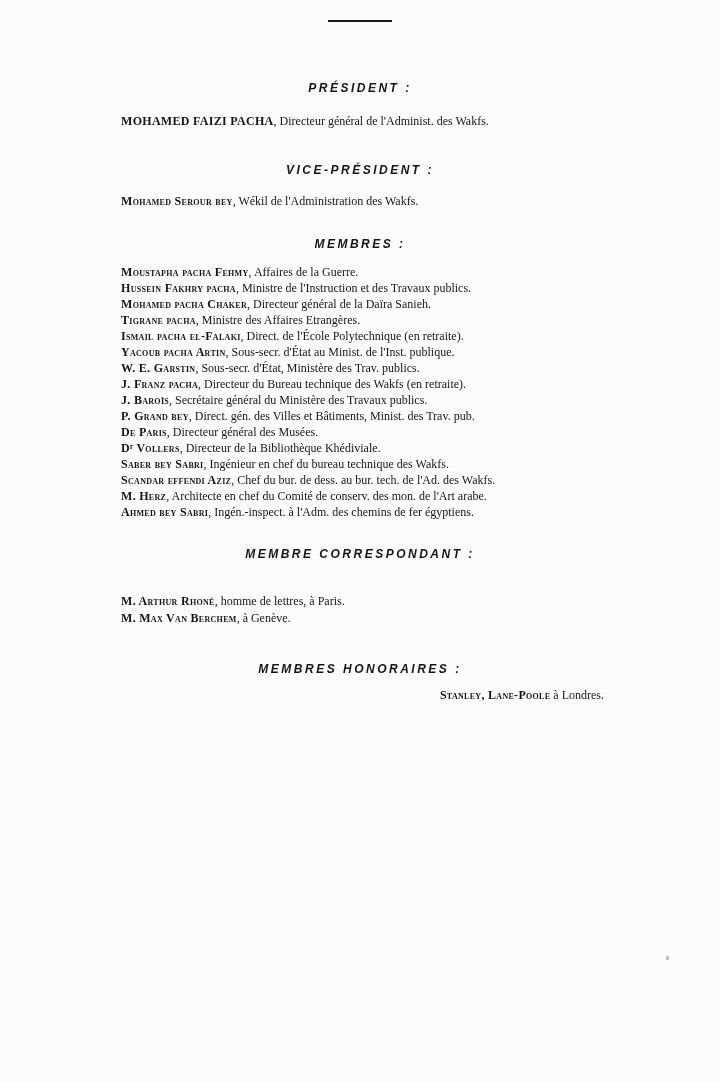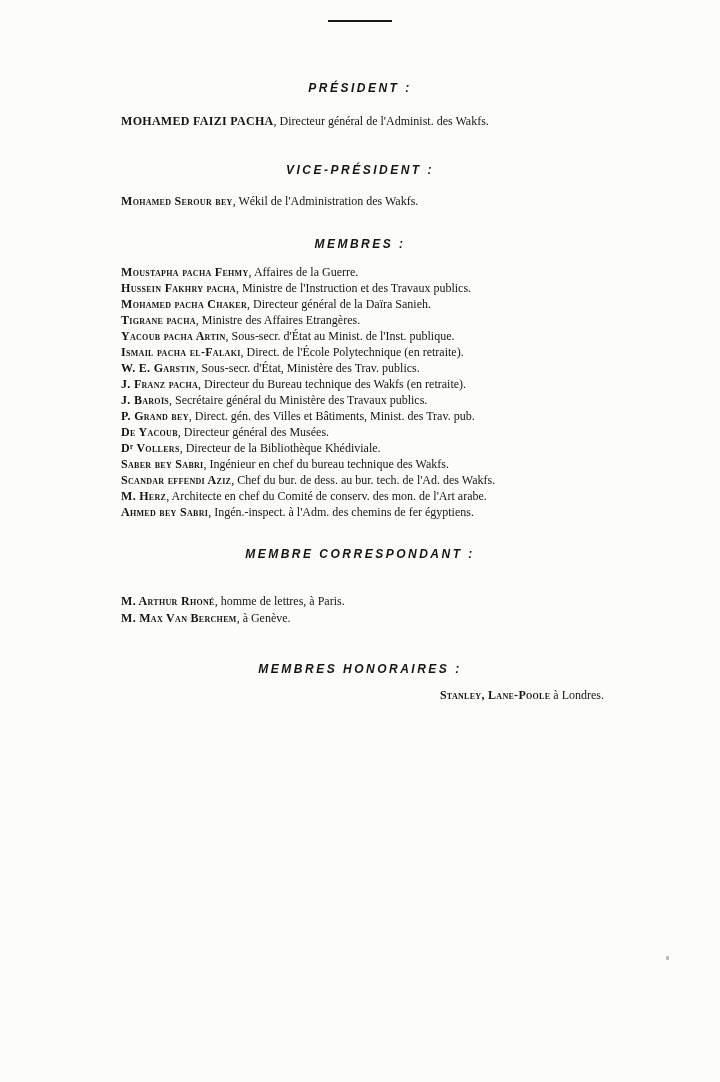--- a/index.html
+++ b/index.html
@@ -100,27 +100,27 @@
       </div>
     </div>
 
     <div class="sec-membres">
       <div class="sec-heading">MEMBRES :</div>
       <div class="entries">
         <div class="entry"><span class="name">Moustapha pacha Fehmy</span><span class="desc">, Affaires de la Guerre.</span></div>
         <div class="entry"><span class="name">Hussein Fakhry pacha</span><span class="desc">, Ministre de l'Instruction et des Travaux publics.</span></div>
         <div class="entry"><span class="name">Mohamed pacha Chaker</span><span class="desc">, Directeur général de la Daïra Sanieh.</span></div>
         <div class="entry"><span class="name">Tigrane pacha</span><span class="desc">, Ministre des Affaires Etrangères.</span></div>
+        <div class="entry"><span class="name">Ismail pacha el-Falaki</span><span class="desc">, Direct. de l'École Polytechnique (en retraite).</span></div>
         <div class="entry"><span class="name">Yacoub pacha Artin</span><span class="desc">, Sous-secr. d'État au Minist. de l'Inst. publique.</span></div>
-        <div class="entry"><span class="name">Ismail pacha el-Falaki</span><span class="desc">, Direct. de l'École Polytechnique (en retraite).</span></div>
         <div class="entry"><span class="name">W. E. Garstin</span><span class="desc">, Sous-secr. d'État, Ministère des Trav. publics.</span></div>
         <div class="entry"><span class="name">J. Franz pacha</span><span class="desc">, Directeur du Bureau technique des Wakfs (en retraite).</span></div>
         <div class="entry"><span class="name">J. Baroïs</span><span class="desc">, Secrétaire général du Ministère des Travaux publics.</span></div>
         <div class="entry"><span class="name">P. Grand bey</span><span class="desc">, Direct. gén. des Villes et Bâtiments, Minist. des Trav. pub.</span></div>
-        <div class="entry"><span class="name">De Yacoub</span><span class="desc">, Directeur général des Musées.</span></div>
+        <div class="entry"><span class="name">De Paris</span><span class="desc">, Directeur général des Musées.</span></div>
         <div class="entry"><span class="name">Dʳ Vollers</span><span class="desc">, Directeur de la Bibliothèque Khédiviale.</span></div>
         <div class="entry"><span class="name">Saber bey Sabri</span><span class="desc">, Ingénieur en chef du bureau technique des Wakfs.</span></div>
         <div class="entry"><span class="name">Scandar effendi Aziz</span><span class="desc">, Chef du bur. de dess. au bur. tech. de l'Ad. des Wakfs.</span></div>
         <div class="entry"><span class="name">M. Herz</span><span class="desc">, Architecte en chef du Comité de conserv. des mon. de l'Art arabe.</span></div>
         <div class="entry"><span class="name">Ahmed bey Sabri</span><span class="desc">, Ingén.-inspect. à l'Adm. des chemins de fer égyptiens.</span></div>
       </div>
     </div>
 
     <div class="sec-corr">
       <div class="sec-heading">MEMBRE CORRESPONDANT :</div>

